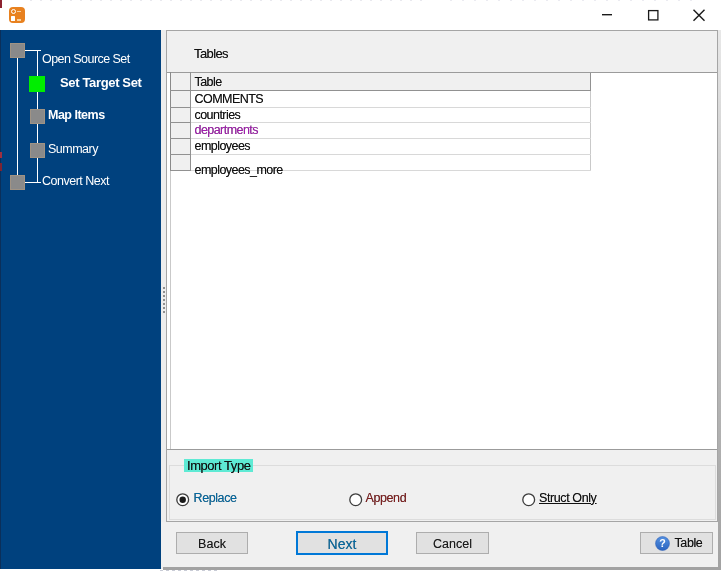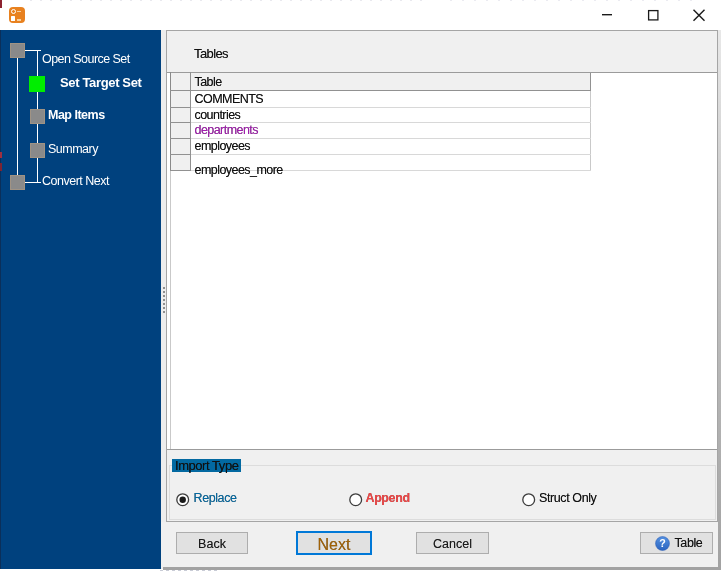--- a/index.html
+++ b/index.html
@@ -84,42 +84,42 @@
 <div class="abs" style="left:191px;top:154.0px;width:400px;height:1px;background:#d8d8d8;"></div>
 <div class="abs" style="left:191px;top:169.7px;width:400px;height:1px;background:#d8d8d8;"></div>
 
 <div class="abs" style="left:194.5px;top:93px;font-size:12.5px;letter-spacing:-0.55px;color:#111;text-shadow:0 0 0.3px rgba(0,0,0,0.55);line-height:13px;">COMMENTS</div>
 <div class="abs" style="left:194.5px;top:108.5px;font-size:12.5px;letter-spacing:-0.55px;color:#111;text-shadow:0 0 0.3px rgba(0,0,0,0.55);line-height:13px;">countries</div>
 <div class="abs" style="left:194.5px;top:124px;font-size:12.5px;letter-spacing:-0.55px;color:#a21caf;text-shadow:0 0 0.3px rgba(0,0,0,0.55);line-height:13px;">departments</div>
 <div class="abs" style="left:194.5px;top:140px;font-size:12.5px;letter-spacing:-0.55px;color:#111;text-shadow:0 0 0.3px rgba(0,0,0,0.55);line-height:13px;">employees</div>
 <div class="abs" style="left:194.5px;top:156px;font-size:12.5px;letter-spacing:-0.55px;color:#111;text-shadow:0 0 0.3px rgba(0,0,0,0.55);line-height:13px;margin-top:8px;">employees_more</div>
 
 <div class="abs" style="left:169px;top:465px;width:547px;height:55px;border:1px solid #dcdcdc;box-sizing:border-box;"></div>
-<div class="abs" style="left:172px;top:459px;background:#0369a1;padding:0 3px;font-size:13px;letter-spacing:-0.45px;color:#111;text-shadow:0 0 0.3px rgba(0,0,0,0.55);line-height:13px;">Import Type</div>
+<div class="abs" style="left:184px;top:459px;background:#5eead4;padding:0 3px;font-size:13px;letter-spacing:-0.45px;color:#111;text-shadow:0 0 0.3px rgba(0,0,0,0.55);line-height:13px;">Import Type</div>
 
 <svg class="abs" style="left:176px;top:492.5px;" width="14" height="14" viewBox="0 0 14 14">
   <circle cx="6.7" cy="6.7" r="5.9" fill="#ffffff" stroke="#3c3c3c" stroke-width="1.3"></circle>
   <circle cx="6.7" cy="6.7" r="3.2" fill="#1a1a1a"></circle>
 </svg>
 <div class="abs" style="left:193.5px;top:491.5px;font-size:12.5px;letter-spacing:-0.4px;color:#0369a1;text-shadow:0 0 0.3px rgba(0,0,0,0.55);line-height:13px;">Replace</div>
 
 <svg class="abs" style="left:348.6px;top:492.5px;" width="14" height="14" viewBox="0 0 14 14">
   <circle cx="6.7" cy="6.7" r="5.9" fill="#ffffff" stroke="#3c3c3c" stroke-width="1.3"></circle>
 </svg>
-<div class="abs" style="left:365.5px;top:491.5px;font-size:12.5px;letter-spacing:-0.4px;color:#ef4444;text-shadow:0 0 0.3px rgba(0,0,0,0.55);line-height:13px;font-weight:bold;">Append</div>
+<div class="abs" style="left:365.5px;top:491.5px;font-size:12.5px;letter-spacing:-0.4px;color:#7f1d1d;text-shadow:0 0 0.3px rgba(0,0,0,0.55);line-height:13px;">Append</div>
 
 <svg class="abs" style="left:522px;top:492.5px;" width="14" height="14" viewBox="0 0 14 14">
   <circle cx="6.7" cy="6.7" r="5.9" fill="#ffffff" stroke="#3c3c3c" stroke-width="1.3"></circle>
 </svg>
-<div class="abs" style="left:539px;top:491.5px;font-size:12.5px;letter-spacing:-0.4px;color:#111;text-shadow:0 0 0.3px rgba(0,0,0,0.55);line-height:13px;">Struct Only</div>
+<div class="abs" style="left:539px;top:491.5px;font-size:12.5px;letter-spacing:-0.4px;color:#111;text-shadow:0 0 0.3px rgba(0,0,0,0.55);line-height:13px;text-decoration:underline;">Struct Only</div>
 
 <div class="abs" style="left:161px;top:522px;width:559px;height:46px;background:#f0f0f0;"></div>
 
 <div class="abs" style="left:176px;top:532px;width:72px;height:22px;background:#e1e1e1;border:1px solid #adadad;box-sizing:border-box;font-size:12.5px;color:#1a1a1a;text-align:center;line-height:23px;text-shadow:0 0 0.3px rgba(0,0,0,0.5);">Back</div>
-<div class="abs" style="left:296px;top:531px;width:76px;height:24px;background:#e1e1e1;border:2px solid #0078d7;box-sizing:border-box;font-size:16px;color:#a16207;text-align:center;line-height:23px;text-shadow:0 0 0.3px rgba(0,0,0,0.5);">Next</div>
+<div class="abs" style="left:296px;top:531px;width:92px;height:24px;background:#e1e1e1;border:2px solid #0078d7;box-sizing:border-box;font-size:14px;color:#0369a1;text-align:center;line-height:23px;text-shadow:0 0 0.3px rgba(0,0,0,0.5);">Next</div>
 <div class="abs" style="left:416px;top:532px;width:73px;height:22px;background:#e1e1e1;border:1px solid #adadad;box-sizing:border-box;font-size:12.5px;color:#1a1a1a;text-align:center;line-height:23px;text-shadow:0 0 0.3px rgba(0,0,0,0.5);">Cancel</div>
 <div class="abs" style="left:640px;top:532px;width:73px;height:22px;background:#e1e1e1;border:1px solid #adadad;box-sizing:border-box;"></div>
 <svg class="abs" style="left:654.5px;top:536px;" width="15" height="15" viewBox="0 0 14 14">
   <defs>
       <linearGradient id="hg" x1="0" y1="0" x2="0" y2="1">
     <stop offset="0" stop-color="#5591e0"></stop>
         <stop offset="1" stop-color="#2a64c0"></stop>
   </linearGradient>
     </defs>
   <circle cx="7" cy="7" r="6.5" fill="url(#hg)" stroke="#2a5bb5" stroke-width="0.5"></circle>

